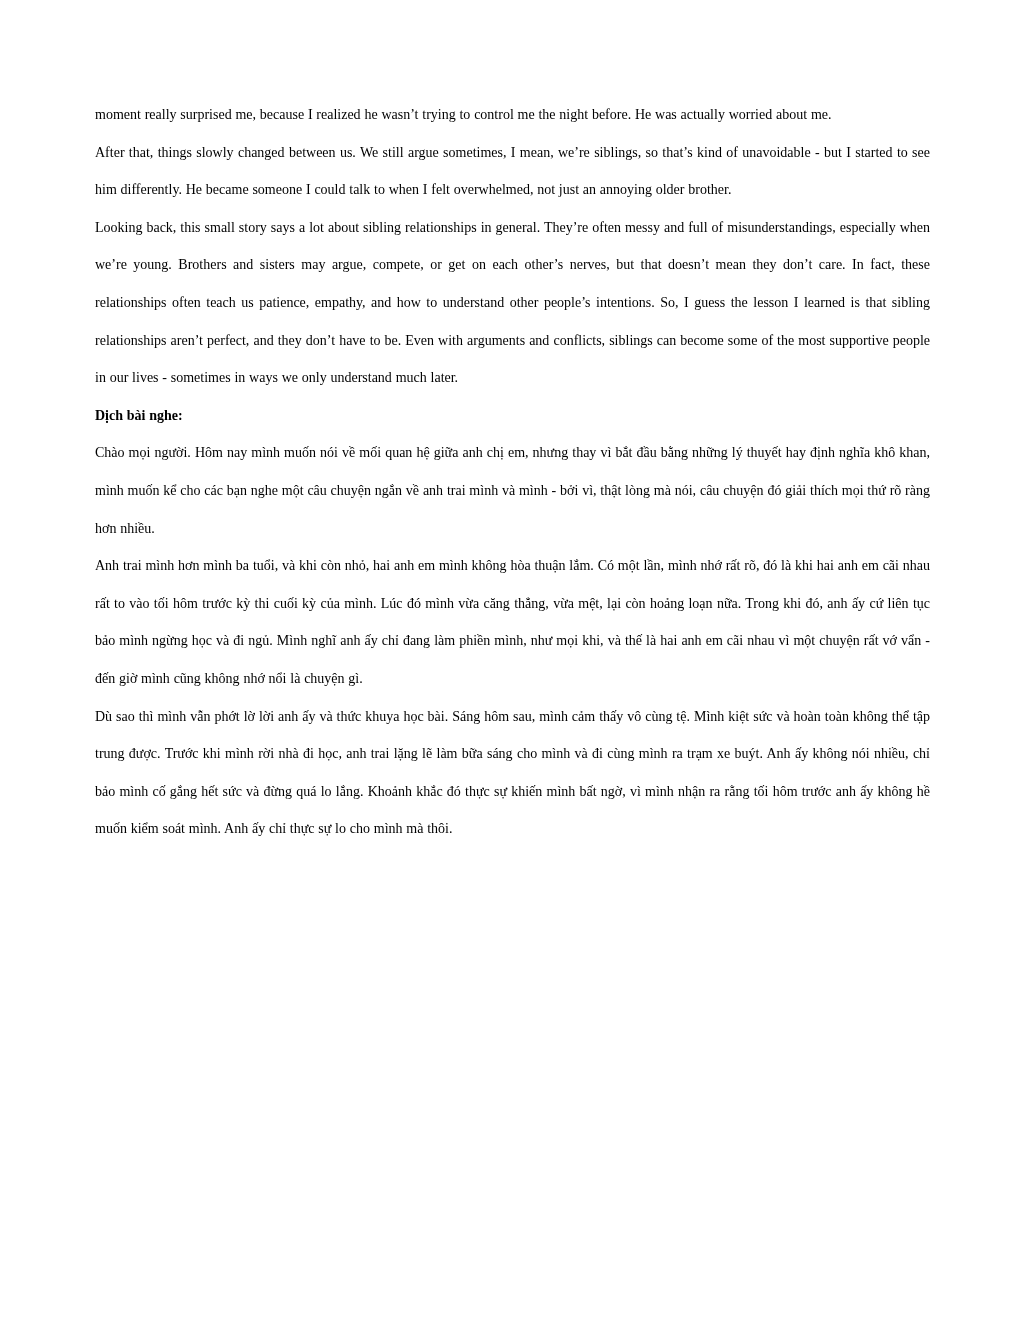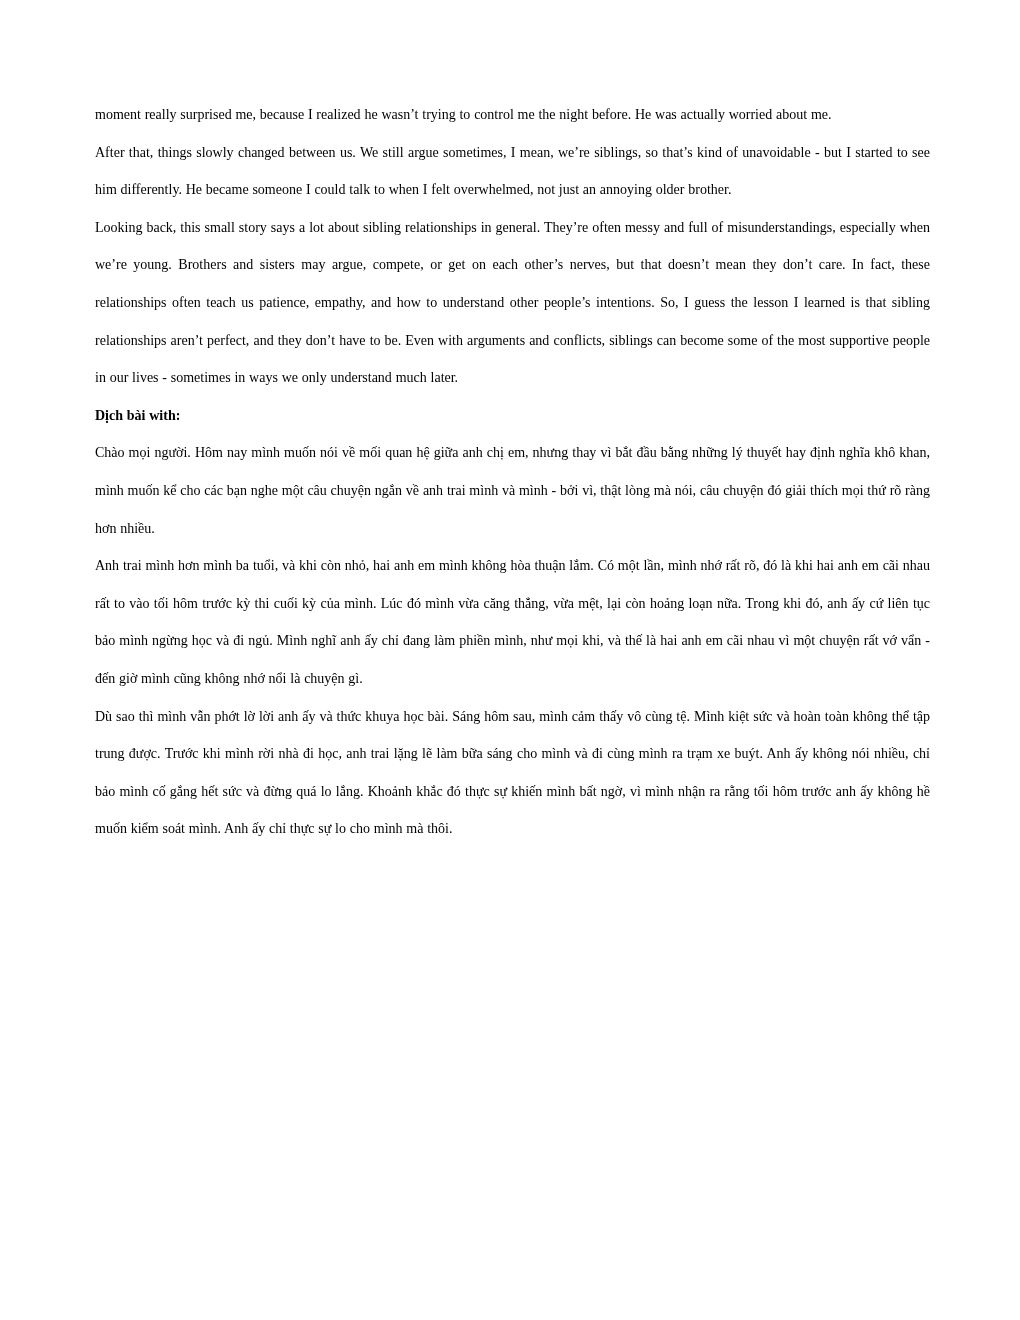--- a/index.html
+++ b/index.html
@@ -37,20 +37,20 @@
 </head>
 <body>
 
 <div class="page">
   <p class="para">moment really surprised me, because I realized he wasn’t trying to control me the night before. He was actually worried about me.</p>
 
   <p class="para">After that, things slowly changed between us. We still argue sometimes, I mean, we’re siblings, so that’s kind of unavoidable - but I started to see him differently. He became someone I could talk to when I felt overwhelmed, not just an annoying older brother.</p>
 
   <p class="para">Looking back, this small story says a lot about sibling relationships in general. They’re often messy and full of misunderstandings, especially when we’re young. Brothers and sisters may argue, compete, or get on each other’s nerves, but that doesn’t mean they don’t care. In fact, these relationships often teach us patience, empathy, and how to understand other people’s intentions. So, I guess the lesson I learned is that sibling relationships aren’t perfect, and they don’t have to be. Even with arguments and conflicts, siblings can become some of the most supportive people in our lives - sometimes in ways we only understand much later.</p>
 
-  <p class="para heading">Dịch bài with:</p>
+  <p class="para heading">Dịch bài nghe:</p>
 
   <p class="para">Chào mọi người. Hôm nay mình muốn nói về mối quan hệ giữa anh chị em, nhưng thay vì bắt đầu bằng những lý thuyết hay định nghĩa khô khan, mình muốn kể cho các bạn nghe một câu chuyện ngắn về anh trai mình và mình - bởi vì, thật lòng mà nói, câu chuyện đó giải thích mọi thứ rõ ràng hơn nhiều.</p>
 
   <p class="para">Anh trai mình hơn mình ba tuổi, và khi còn nhỏ, hai anh em mình không hòa thuận lắm. Có một lần, mình nhớ rất rõ, đó là khi hai anh em cãi nhau rất to vào tối hôm trước kỳ thi cuối kỳ của mình. Lúc đó mình vừa căng thẳng, vừa mệt, lại còn hoảng loạn nữa. Trong khi đó, anh ấy cứ liên tục bảo mình ngừng học và đi ngủ. Mình nghĩ anh ấy chỉ đang làm phiền mình, như mọi khi, và thế là hai anh em cãi nhau vì một chuyện rất vớ vẩn - đến giờ mình cũng không nhớ nổi là chuyện gì.</p>
 
   <p class="para">Dù sao thì mình vẫn phớt lờ lời anh ấy và thức khuya học bài. Sáng hôm sau, mình cảm thấy vô cùng tệ. Mình kiệt sức và hoàn toàn không thể tập trung được. Trước khi mình rời nhà đi học, anh trai lặng lẽ làm bữa sáng cho mình và đi cùng mình ra trạm xe buýt. Anh ấy không nói nhiều, chỉ bảo mình cố gắng hết sức và đừng quá lo lắng. Khoảnh khắc đó thực sự khiến mình bất ngờ, vì mình nhận ra rằng tối hôm trước anh ấy không hề muốn kiểm soát mình. Anh ấy chỉ thực sự lo cho mình mà thôi.</p>
 </div>
 
 </body></html>

